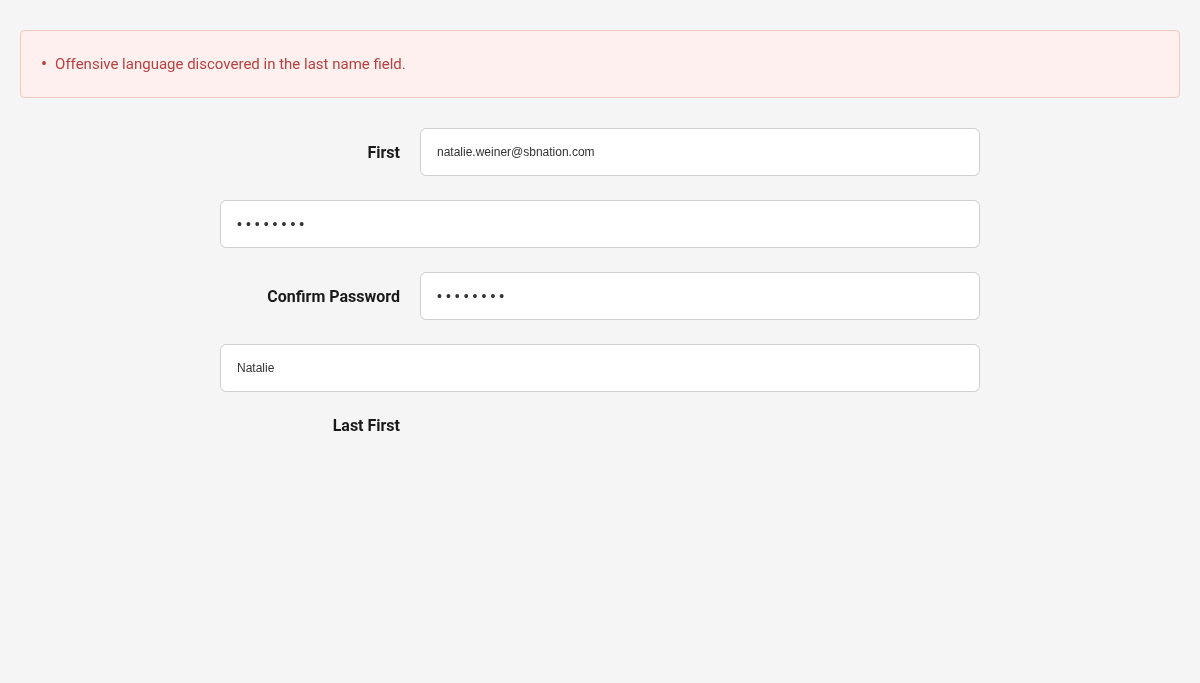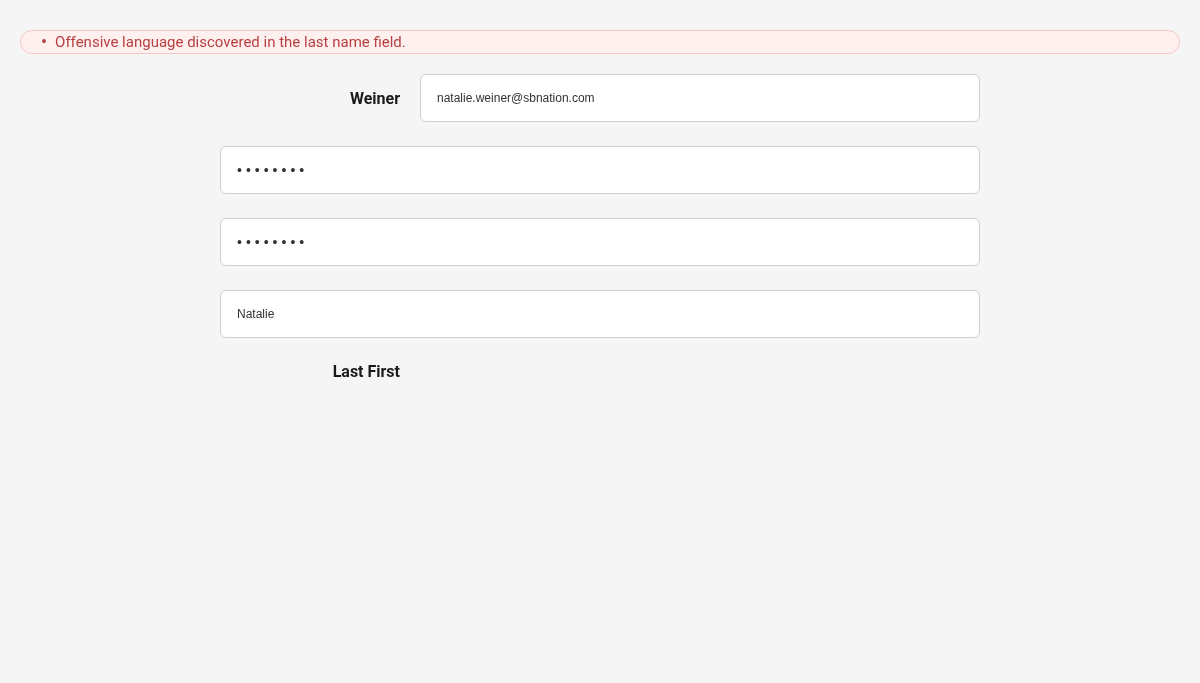--- a/index.html
+++ b/index.html
@@ -19,23 +19,23 @@
     }
 
     .page-wrapper {
       width: 100%;
       max-width: 1160px;
     }
 
     .error-banner {
       background-color: #fdf0ef;
       border: 1px solid #f5c6c2;
-      border-radius: 12px;
-      padding: 2px 20px;
-      margin-bottom: 20px;
+      border-radius: 4px;
+      padding: 24px 20px;
+      margin-bottom: 30px;
     }
 
     .error-banner ul {
       list-style: none;
       padding: 0;
     }
 
     .error-banner ul li {
       color: #b94040;
       font-size: 15px;
@@ -98,27 +98,28 @@
   <div class="error-banner">
     <ul>
 
     <li>Offensive language discovered in the last name field.</li>
       </ul>
   </div>
 
   <div class="form-container">
 
   <div class="form-row">
-        <label class="form-label" for="email">Weiner</label>
+        <label class="form-label" for="email">First</label>
         <input class="form-input" type="email" id="email" value="natalie.weiner@sbnation.com" style="">
       </div>
       <div class="form-row">
         <input class="form-input" type="password" id="password" value="password" style="">
       </div>
       <div class="form-row">
+        <label class="form-label" for="confirm_password">Confirm Password</label>
         <input class="form-input" type="password" id="confirm_password" value="password" style="">
       </div>
       <div class="form-row">
         <input class="form-input" type="text" id="first_name" value="Natalie" style="">
       </div>
       <div class="form-row">
         <label class="form-label" for="last_name">Last First</label>
       </div>
     </div>
 

